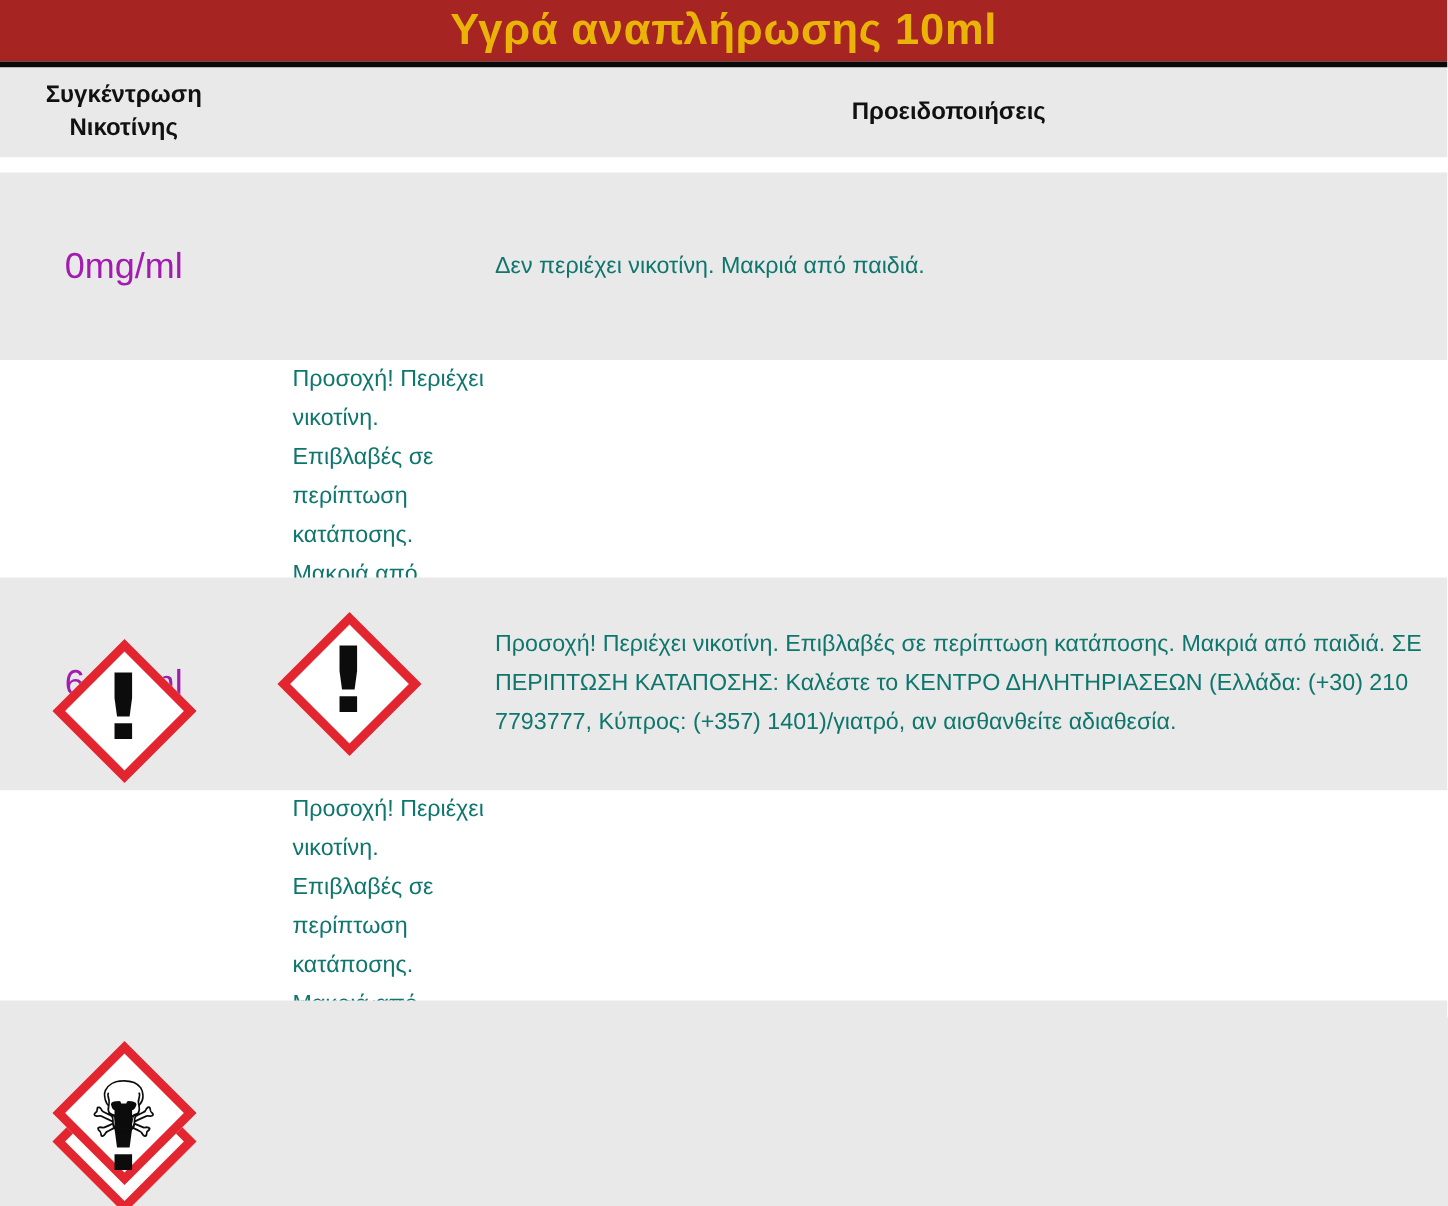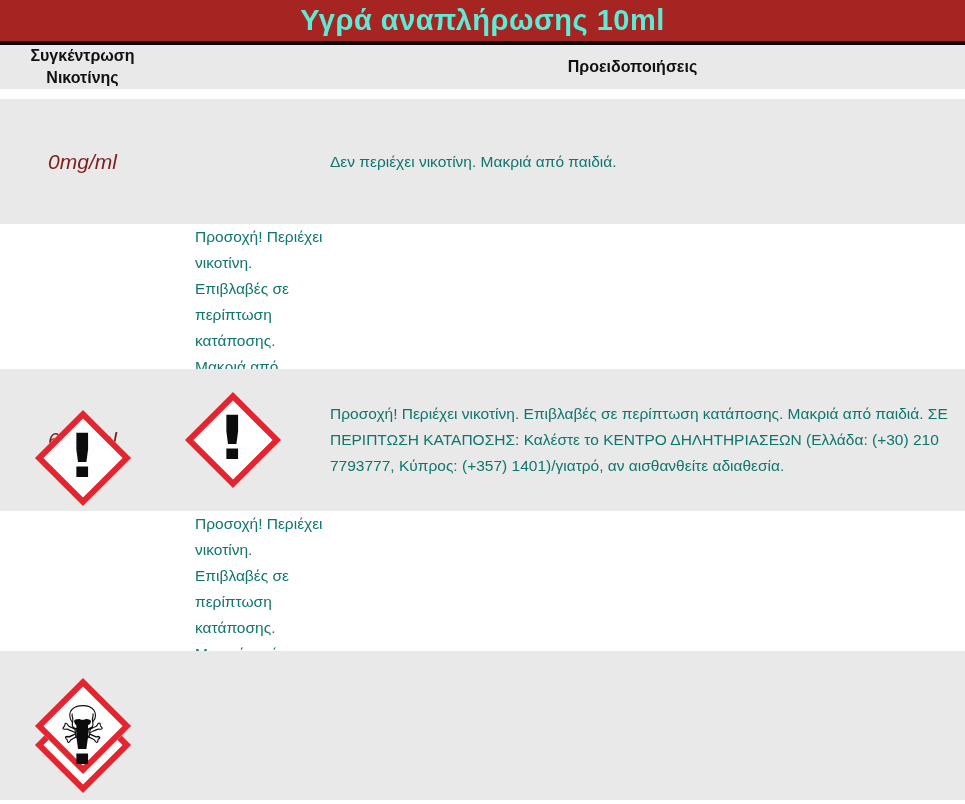--- a/index.html
+++ b/index.html
@@ -17,38 +17,38 @@
   
   .title-bar {
     height: 41px;
     background: var(--title-red, #a62421);
     display: flex;
     align-items: center;
     justify-content: center;
   }
   .title-bar h1 {
     margin: 0;
-    color: #5eead4;
+    color: #eab308;
     font-size: 29px;
     font-weight: bold;
     letter-spacing: 0.5px;
     line-height: 1;
   }
   .black-rule { height: 4px; background: #0a0a0a; }
 
   
   .grid-row {
     display: grid;
     grid-template-columns: 165px 135px 1fr;
     width: 100%;
   }
 
   
   .header-row {
-    height: 44px;
+    height: 60px;
     background: var(--row-gray, #e9e9e9);
     align-items: center;
   }
   .header-row .hcell { display: flex; align-items: center; justify-content: center; }
   .hdr-text {
     font-weight: bold;
     color: #111;
     font-size: 16px;
     line-height: 22px;
     text-align: center;
@@ -64,23 +64,22 @@
   .row.shade-white { background: #ffffff; }
   .row:nth-child(1) { height: 125px; }
   .row:nth-child(2) { height: 145px; }
   .row:nth-child(3) { height: 142px; }
   .row:nth-child(4) { height: 140px; }
   .row:nth-child(5) { height: 149px; }
 
   .cell { display: flex; align-items: center; height: 100%; }
   .cell-conc { justify-content: center; }
   .conc {
-    font-size: 21px;
-    color: #7f1d1d;
-    font-style: italic;
+    font-size: 24px;
+    color: #a21caf;
   }
   .cell-icon { justify-content: center; }
   .cell-warn { padding-left: 30px; padding-right: 16px; }
   .warn {
     margin: 0;
     font-size: 15.5px;
     line-height: 26px;
     color: #0f766e;
   }
 

